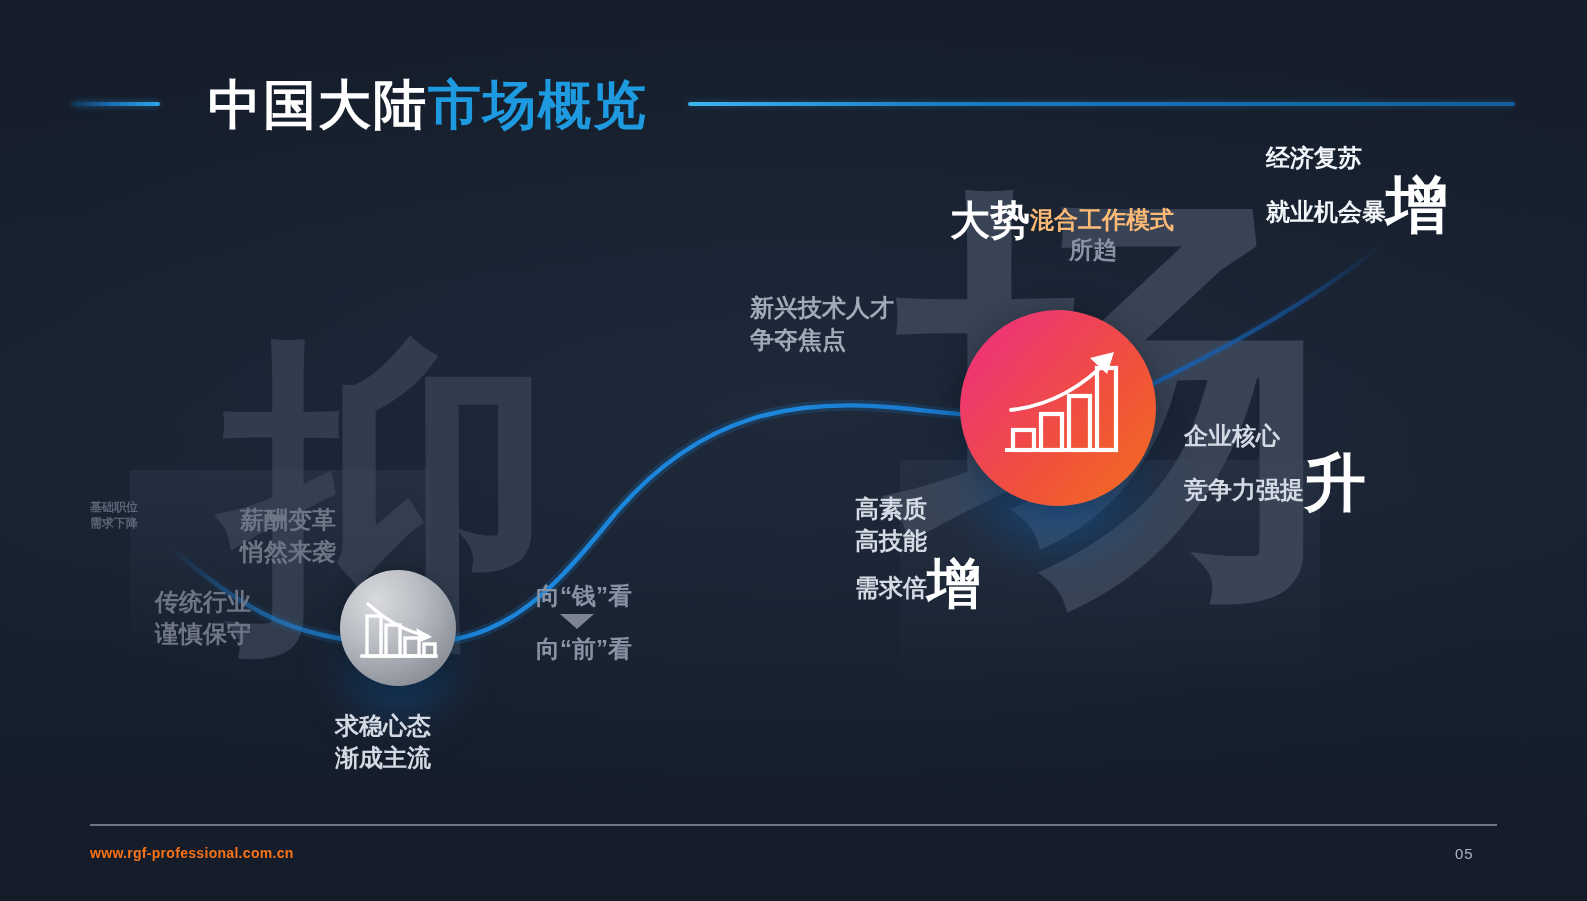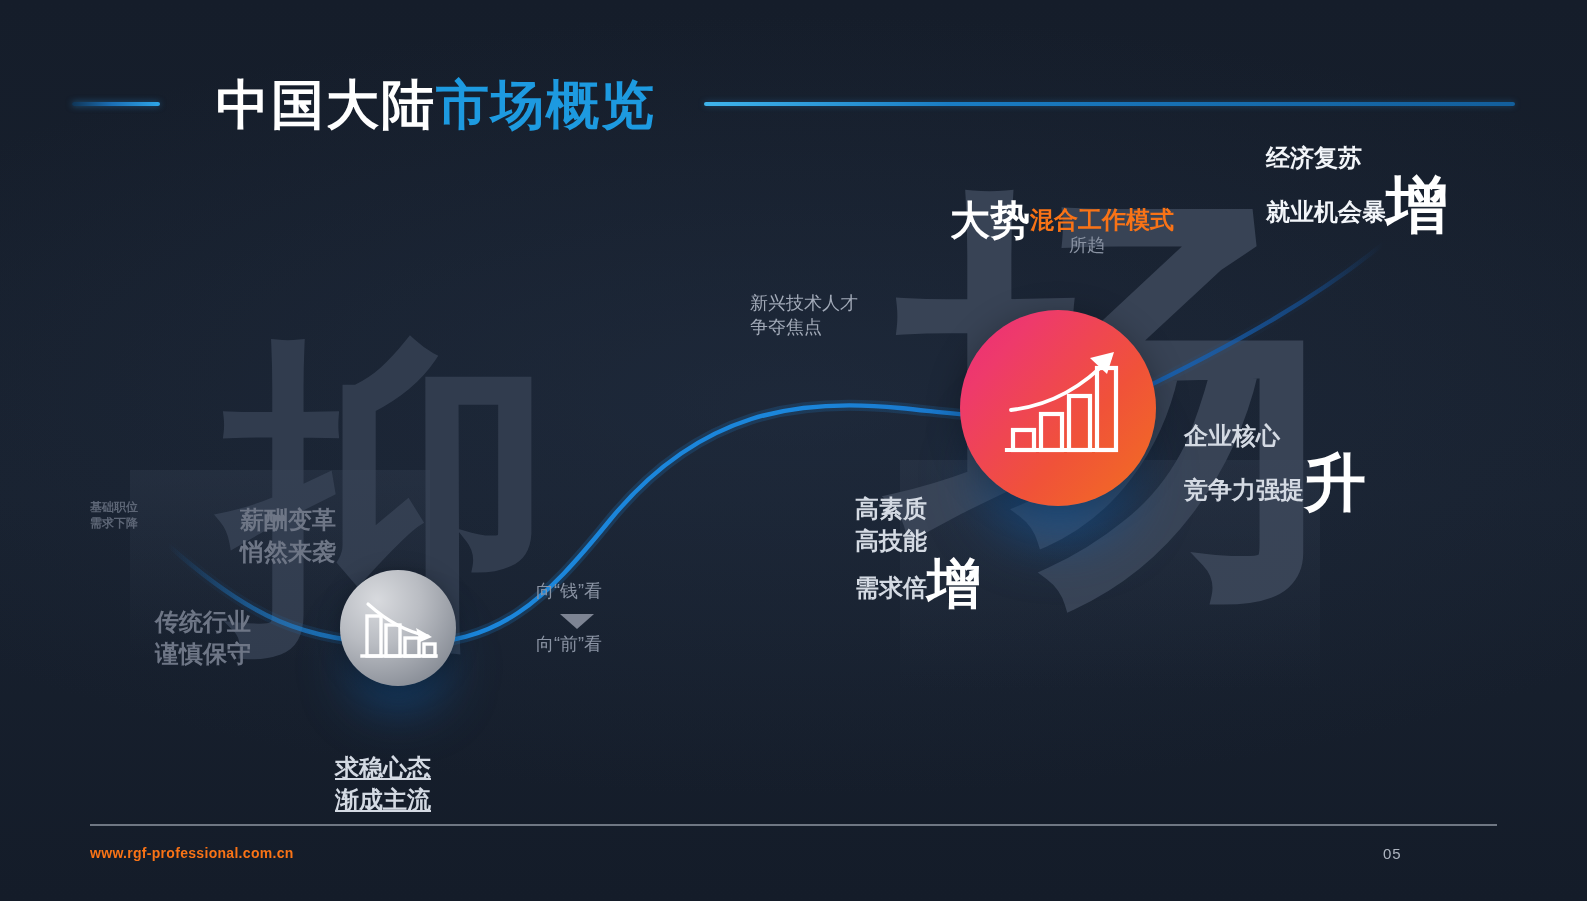--- a/index.html
+++ b/index.html
@@ -48,21 +48,20 @@
     position:absolute;
     background:linear-gradient(180deg,rgba(60,72,92,.28),rgba(60,72,92,0));
     pointer-events:none;
   }
 
   
   .title-row{
     position:absolute;left:0;top:72px;width:100%;
     display:flex;align-items:center;
     height:64px;
-    gap:8px;
   }
   .rule-left{
     width:88px;height:4px;margin-left:72px;
     background:linear-gradient(90deg,#103556 0%,#1b6fb5 45%,#2ea6e8 100%);
     border-radius:2px;
     box-shadow:0 0 6px rgba(45,150,220,.5);
   }
   .title-text{
     margin-left:48px;margin-right:40px;
     font-size:53px;font-weight:700;
@@ -114,21 +113,21 @@
     white-space:nowrap;
     line-height:1.32;
     user-select:none;
   }
   .lbl .big{
     font-size:50px;font-weight:700;color:#ffffff;
     vertical-align:-6px;line-height:1;
   }
   .dim-xs{font-size:12px;font-weight:700;color:#5d6676;}
   .dim-sm{font-size:24px;font-weight:700;color:#6e7686;}
-  .dim-md{font-size:18px;font-weight:400;color:#8a93a3;}
+  .dim-md{font-size:24px;font-weight:700;color:#8a93a3;}
   .lite{font-size:22px;font-weight:700;color:#c9cfd9;}
   .lite-lg{font-size:24px;font-weight:700;color:#d4dae3;}
   .white-md{font-size:24px;font-weight:700;color:#f0f3f7;}
 
   .chev{
     position:absolute;
     width:0;height:0;
     border-left:17px solid transparent;
     border-right:17px solid transparent;
     border-top:15px solid #7d8493;
@@ -137,21 +136,21 @@
   
   .foot-rule{
     position:absolute;left:90px;top:824px;width:1407px;height:2px;
     background:#8d95a2;opacity:.75;
   }
   .foot-url{
     position:absolute;left:90px;top:845px;
     font-size:14px;font-weight:700;color:#f97316;letter-spacing:.3px;
   }
   .foot-page{
-    position:absolute;left:1383px;top:845px;
+    position:absolute;left:1455px;top:845px;
     font-size:15px;font-weight:400;color:#aeb5c0;letter-spacing:1px;
   }
 </style>
 </head>
 <body>
 
 <div class="slide">
 
   <div class="bg-vignette"></div>
 
@@ -223,42 +222,42 @@
   <div class="lbl dim-xs" style="left:90px;top:500px;">
     <div>基础职位</div>
     <div>需求下降</div>
   </div>
 
   <div class="lbl dim-sm" style="left:240px;top:504px;">
     <div>薪酬变革</div>
     <div>悄然来袭</div>
   </div>
 
-  <div class="lbl dim-sm" style="left:155px;top:606px;">
+  <div class="lbl dim-sm" style="left:155px;top:587px;font-family:Liberation Serif, serif;">
     <div>传统行业</div>
     <div>谨慎保守</div>
   </div>
 
 
   <div class="lbl dim-md" style="left:536px;top:580px;">向“钱”看</div>
   <div class="chev" style="left:560px;top:614px;"></div>
   <div class="lbl dim-md" style="left:536px;top:633px;">向“前”看</div>
 
-  <div class="lbl lite-lg" style="left:335px;top:752px;text-align:right;text-decoration:underline;">
+  <div class="lbl lite-lg" style="left:335px;top:710px;text-align:right;">
     <div>求稳心态</div>
     <div>渐成主流</div>
   </div>
 
   <div class="lbl dim-md" style="left:750px;top:292px;color:#a2aab8;">
     <div>新兴技术人才</div>
     <div>争夺焦点</div>
   </div>
 
   <div class="lbl" style="left:950px;top:200px;">
-    <span class="big" style="font-size:40px;">大势</span><span class="white-md" style="color:#f97316;">混合工作模式</span>
+    <span class="big" style="font-size:40px;">大势</span><span class="white-md" style="color:#fdba74;">混合工作模式</span>
     <div style="margin-left:119px;margin-top:-6px;" class="dim-md">所趋</div>
   </div>
 
   <div class="lbl" style="left:1184px;top:420px;">
     <div class="lite-lg">企业核心</div>
     <span class="lite-lg">竞争力强提</span><span class="big" style="font-size:62px;">升</span>
   </div>
 
   <div class="lbl" style="left:1266px;top:142px;">
     <div class="white-md" style="color:#f2f5f9;">经济复苏</div>

